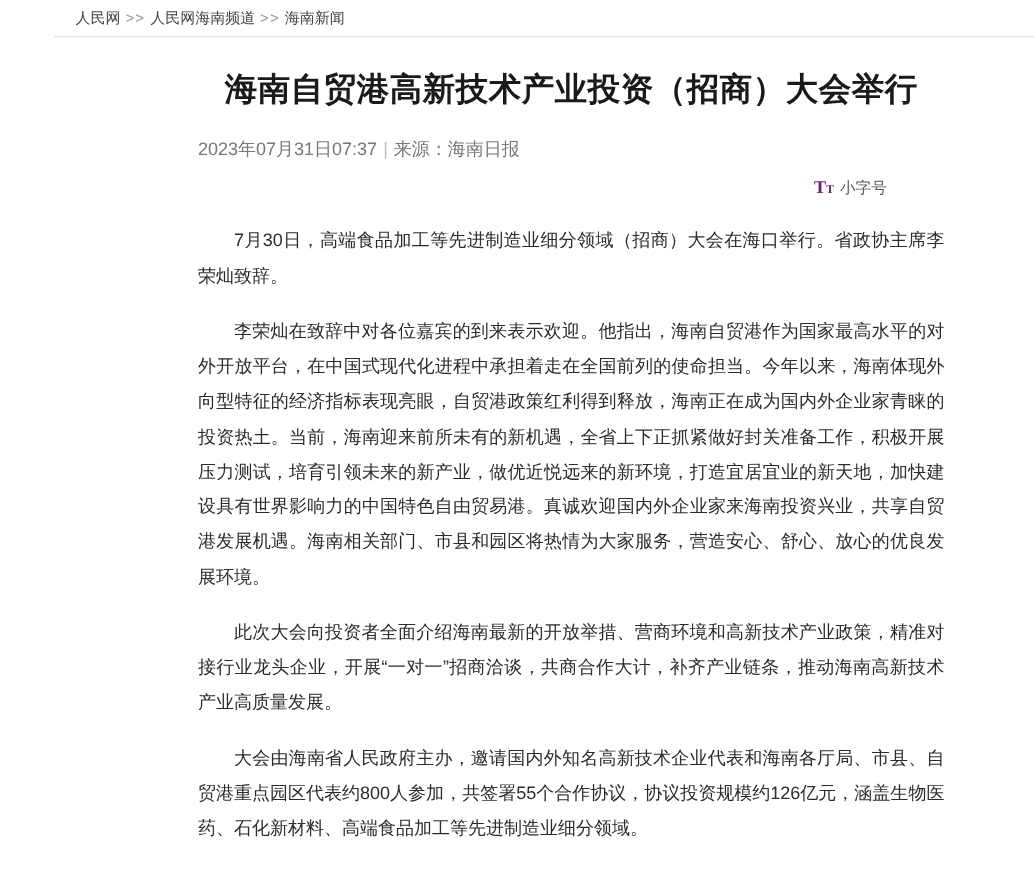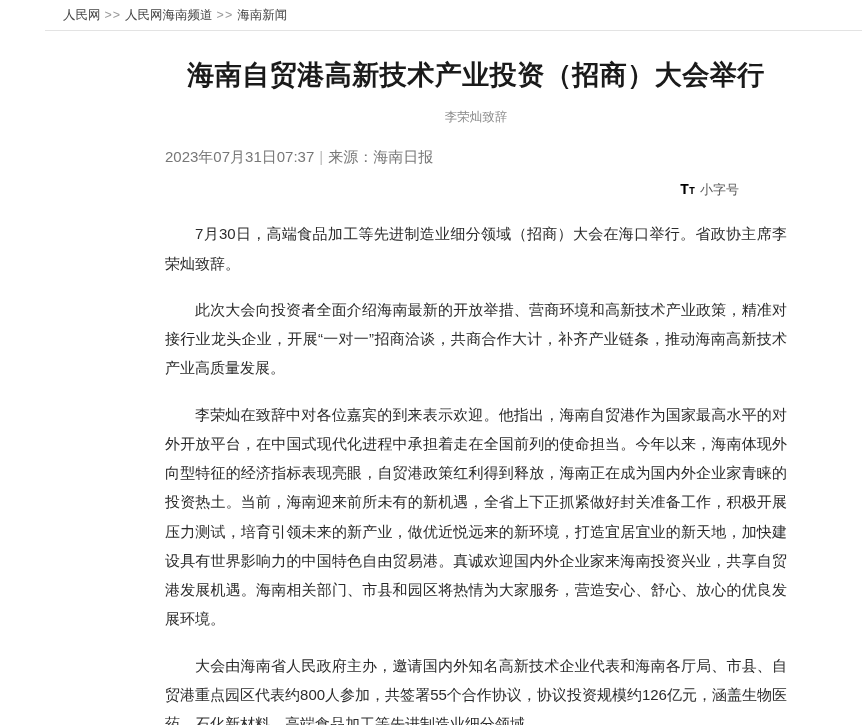--- a/index.html
+++ b/index.html
@@ -80,24 +80,24 @@
   }
   .fontsize-btn {
     display: inline-flex;
     align-items: baseline;
     gap: 5px;
     cursor: pointer;
     color: #555555;
     font-size: 13px;
   }
   .fontsize-btn .tt {
-    font-family: Liberation Mono, monospace;
+    font-family: Liberation Serif, serif;
     font-weight: bold;
     font-size: 15px;
-    color: #000000;
+    color: #701a75;
   }
   .fontsize-btn .tt .sm {
     font-size: 10px;
   }
   
   .orig-title {
     margin: 22px 0 0 0;
     font-size: 14.5px;
     color: #333333;
     line-height: 1.7;
@@ -123,36 +123,35 @@
 <div class="page">
 
   <div class="breadcrumb">
     <a class="crumb" href="#">人民网</a><span class="sep">&gt;&gt;</span><a class="crumb" href="#">人民网海南频道</a><span class="sep">&gt;&gt;</span><a class="crumb" href="#">海南新闻</a>
   </div>
 
   <div class="article">
 
     <h1 class="headline">海南自贸港高新技术产业投资（招商）大会举行</h1>
 
-    <div class="subhead">李荣灿致辞</div>
 
     <div class="meta">
       <span>2023年07月31日07:37</span><span class="sep-bar">|</span><span>来源：</span><span>海南日报</span>
     </div>
 
     <div class="fontsize-bar">
       <span class="fontsize-btn">
         <span class="tt">T<span class="sm">T</span></span>
         <span>小字号</span>
       </span>
     </div>
 
 
     <div class="content">
       <p class="first">7月30日，高端食品加工等先进制造业细分领域（招商）大会在海口举行。省政协主席李荣灿致辞。</p>
+      <p>李荣灿在致辞中对各位嘉宾的到来表示欢迎。他指出，海南自贸港作为国家最高水平的对外开放平台，在中国式现代化进程中承担着走在全国前列的使命担当。今年以来，海南体现外向型特征的经济指标表现亮眼，自贸港政策红利得到释放，海南正在成为国内外企业家青睐的投资热土。当前，海南迎来前所未有的新机遇，全省上下正抓紧做好封关准备工作，积极开展压力测试，培育引领未来的新产业，做优近悦远来的新环境，打造宜居宜业的新天地，加快建设具有世界影响力的中国特色自由贸易港。真诚欢迎国内外企业家来海南投资兴业，共享自贸港发展机遇。海南相关部门、市县和园区将热情为大家服务，营造安心、舒心、放心的优良发展环境。</p>
       <p>此次大会向投资者全面介绍海南最新的开放举措、营商环境和高新技术产业政策，精准对接行业龙头企业，开展“一对一”招商洽谈，共商合作大计，补齐产业链条，推动海南高新技术产业高质量发展。</p>
-      <p>李荣灿在致辞中对各位嘉宾的到来表示欢迎。他指出，海南自贸港作为国家最高水平的对外开放平台，在中国式现代化进程中承担着走在全国前列的使命担当。今年以来，海南体现外向型特征的经济指标表现亮眼，自贸港政策红利得到释放，海南正在成为国内外企业家青睐的投资热土。当前，海南迎来前所未有的新机遇，全省上下正抓紧做好封关准备工作，积极开展压力测试，培育引领未来的新产业，做优近悦远来的新环境，打造宜居宜业的新天地，加快建设具有世界影响力的中国特色自由贸易港。真诚欢迎国内外企业家来海南投资兴业，共享自贸港发展机遇。海南相关部门、市县和园区将热情为大家服务，营造安心、舒心、放心的优良发展环境。</p>
       <p>大会由海南省人民政府主办，邀请国内外知名高新技术企业代表和海南各厅局、市县、自贸港重点园区代表约800人参加，共签署55个合作协议，协议投资规模约126亿元，涵盖生物医药、石化新材料、高端食品加工等先进制造业细分领域。</p>
 
     </div>
 
   </div>
 </div>
 
 </body></html>

